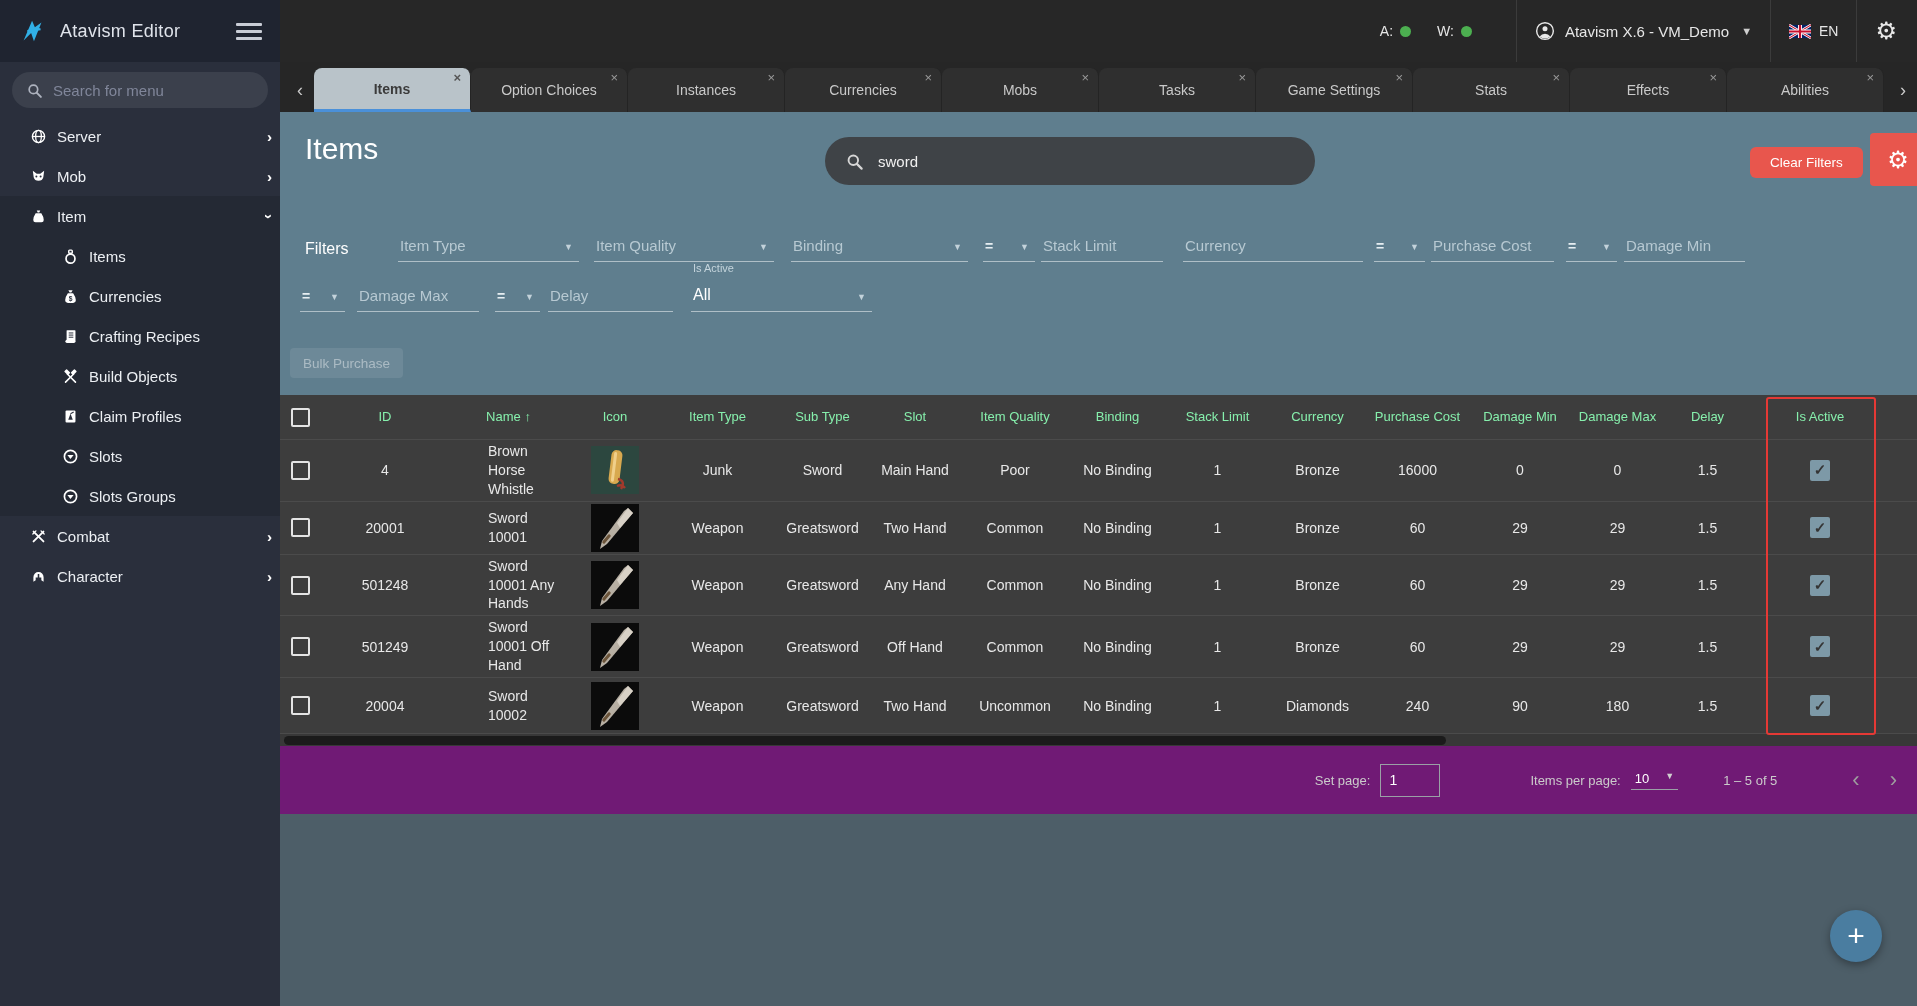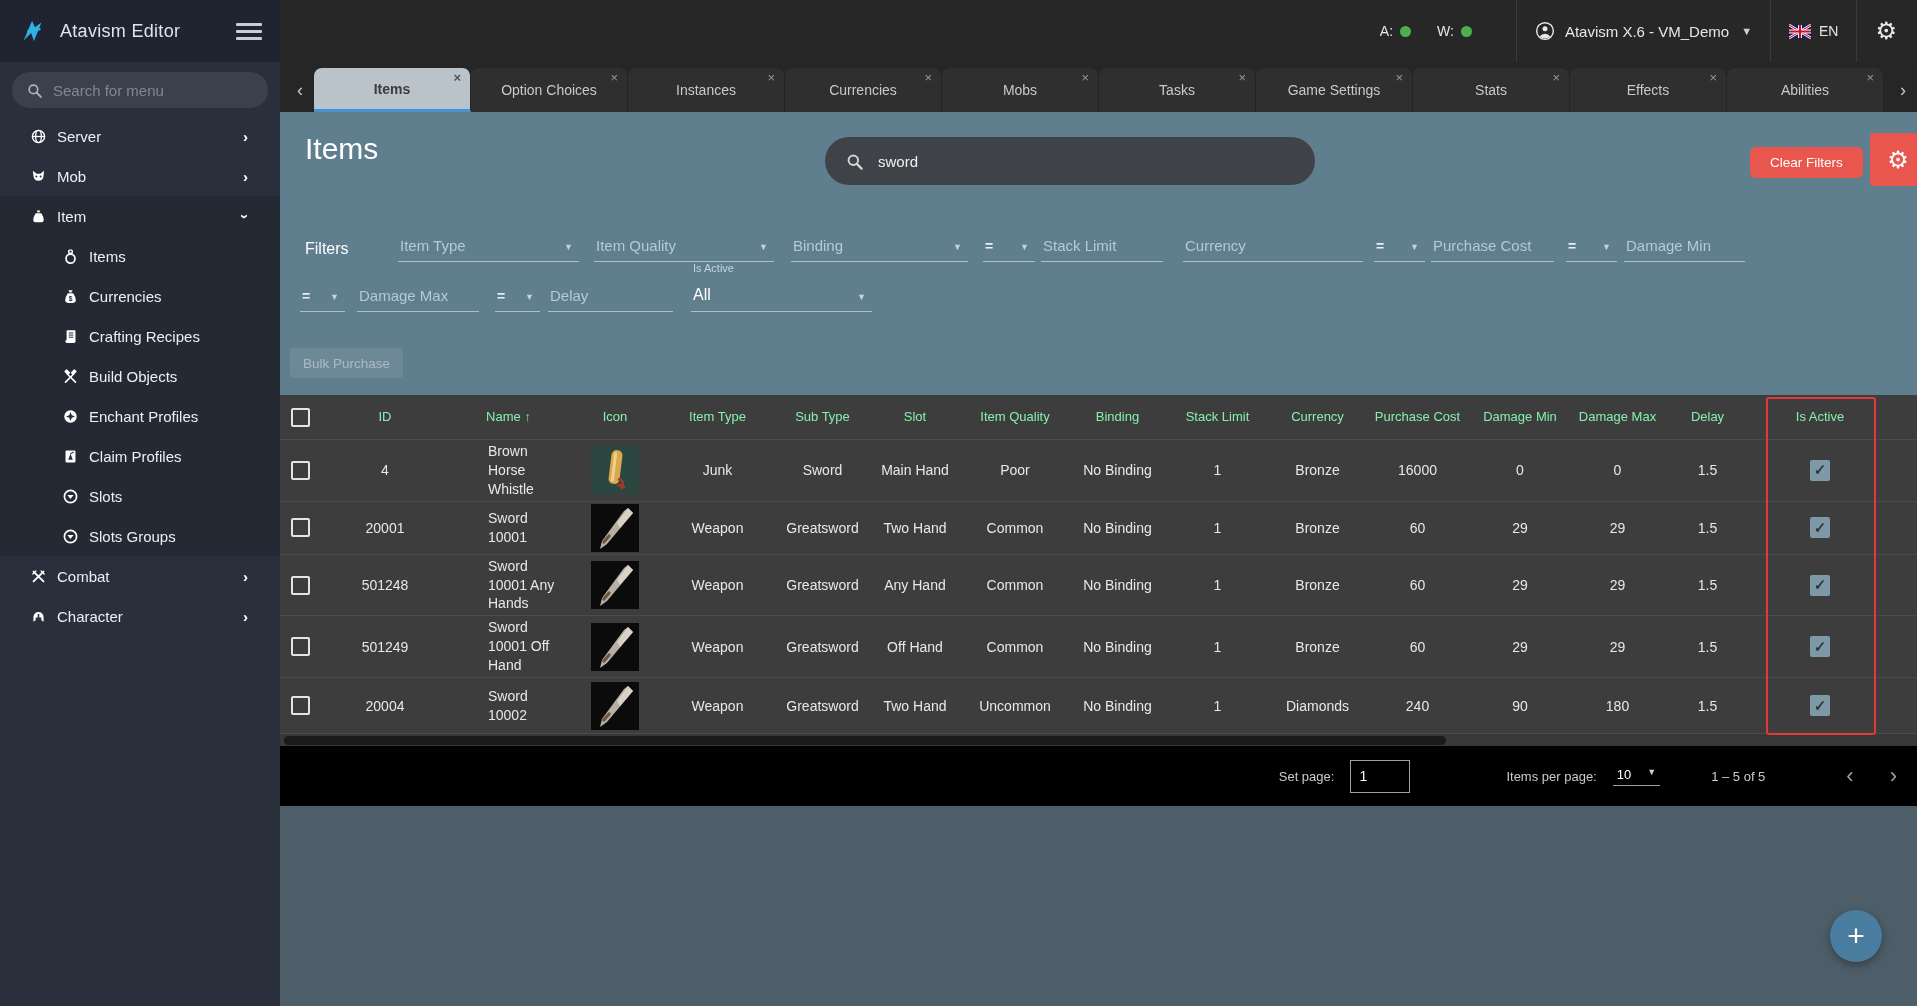--- a/index.html
+++ b/index.html
@@ -14,21 +14,21 @@
   .sb-title { font-size:18px; color:#dfe3ea; letter-spacing:.3px; flex:1; }
   .hamburger { width:26px; cursor:pointer; }
   .hamburger span { display:block; height:3px; background:#c9cdd6; margin:4px 0; border-radius:1px; }
   .sb-search { margin:10px 12px 8px 12px; height:36px; background:#3b404c; border-radius:18px;
     display:flex; align-items:center; padding:0 14px; }
   .sb-search svg { width:17px; height:17px; color:#aeb3bf; margin-right:10px; flex:none; }
   .sb-search input { background:transparent; border:none; outline:none; color:#cfd3dc; font-size:15px; width:100%;
     font-family:"Liberation Sans", sans-serif; }
   .sb-search input::placeholder { color:#80869a; }
   .sb-section.expanded { background:#242934; }
-  .sb-row { height:40px; display:flex; align-items:center; padding:0 32px 0 30px; cursor:pointer; font-size:15px;justify-content:flex-end; }
+  .sb-row { height:40px; display:flex; align-items:center; padding:0 8px 0 30px; cursor:pointer; font-size:15px;justify-content:flex-end; }
   .sb-row .mi { width:17px; height:17px; margin-right:10px; flex:none; display:inline-flex; }
   .sb-row .mi svg { width:100%; height:100%; }
   .sb-row.sub { padding-left:62px; }
   .sb-row .lbl { flex:1; color:#eceff3; }
   .sb-chev { font-size:15px; color:#fff; font-weight:700; }
   .sb-chev.down { display:inline-block; transform:rotate(90deg); }
 
   
   .main { flex:1; display:flex; flex-direction:column; position:relative; overflow:hidden; }
 
@@ -90,22 +90,22 @@
   .trow.thead { min-height:45px; }
   .trow.thead > div { font-size:13px; font-weight:400; color:#86efac; line-height:1.25; }
   .trow > div.c-name { justify-content:flex-start; text-align:left; padding-left:38px; line-height:1.35; }
   .trow.thead > div.c-name { justify-content:center; text-align:center; padding-left:0; }
   .icon48 { width:48px; height:48px; display:block; }
   .cb { width:19px; height:19px; border:2px solid #e4e4e4; border-radius:2px; background:transparent; cursor:pointer; }
   .cb.checked { border:none; background:#7d99a7; color:#353535; font-size:15px; font-weight:700;
     display:flex; align-items:center; justify-content:center; width:20px; height:21px; }
   .hscroll { height:12px; background:#383838; position:relative; }
   .hscroll .thumb { position:absolute; left:4px; top:1.5px; height:9px; width:71%; background:#1b1b1b; border-radius:5px; }
-  .pagination { height:60px; display:flex; align-items:center; justify-content:flex-end; color:#cbcbcb; font-size:13px;
-    padding-right:20px; background:#000000;gap:6px; }
+  .pagination { height:68px; display:flex; align-items:center; justify-content:flex-end; color:#cbcbcb; font-size:13px;
+    padding-right:20px; background:#701a75; }
   .pg-input { width:60px; height:33px; background:transparent; border:1px solid #9aa0a6; color:#fff; font-size:14px;
     padding-left:8px; margin:0 90px 0 10px; font-family:"Liberation Sans", sans-serif; }
   .pg-pp { display:flex; align-items:flex-start; border-bottom:1px solid #9aa0a6; padding:0 4px 3px 4px; margin:0 45px 0 10px;
     color:#fff; cursor:pointer; }
   .pg-pp .arrow { font-size:9px; margin-left:16px; color:#cfcfcf; }
   .pg-range { margin-right:45px; }
   .pg-chev { font-size:22px; color:#9e9e9e; margin-left:30px; cursor:default; line-height:1; }
 
   .red-annot { position:absolute; left:1486px; top:285px; width:110px; height:338px; border:2px solid #e53935;
     border-radius:3px; pointer-events:none; z-index:5; }
@@ -209,29 +209,20 @@
           <div class="sb-row sub">
             <span class="mi">
               <svg viewBox="0 0 24 24">
                 <line x1="7.5" y1="8.5" x2="19" y2="20" stroke="#fff" stroke-width="2.2" stroke-linecap="round"></line>
                 <line x1="16.5" y1="8.5" x2="5" y2="20" stroke="#fff" stroke-width="2.2" stroke-linecap="round"></line>
                 <rect x="3.6" y="3.4" width="7.6" height="5" rx="1" fill="#fff" transform="rotate(45 7.4 5.9)"></rect>
                 <rect x="12.8" y="3.4" width="7.6" height="5" rx="1" fill="#fff" transform="rotate(-45 16.6 5.9)"></rect>
               </svg>
             </span>
             <span class="lbl">Build Objects</span>
-          </div>
-          <div class="sb-row sub">
-            <span class="mi">
-              <svg viewBox="0 0 24 24">
-                <circle cx="12" cy="12" r="8.8" fill="#fff"></circle>
-                <path d="M12 5.6 L13.9 10.1 L18.4 12 L13.9 13.9 L12 18.4 L10.1 13.9 L5.6 12 L10.1 10.1 Z" fill="#2a2f3c"></path>
-              </svg>
-            </span>
-            <span class="lbl">Enchant Profiles</span>
           </div>
           <div class="sb-row sub">
             <span class="mi">
               <svg viewBox="0 0 24 24">
                 <rect x="5" y="3.5" width="14" height="17" rx="1.5" fill="#fff"></rect>
                 <path d="M8.8 16.5 L12 8 L15.2 16.5 Z" fill="#2a2f3c"></path>
                 <line x1="12" y1="8" x2="16.5" y2="5.8" stroke="#2a2f3c" stroke-width="1.6"></line>
               </svg>
             </span>
             <span class="lbl">Claim Profiles</span>

